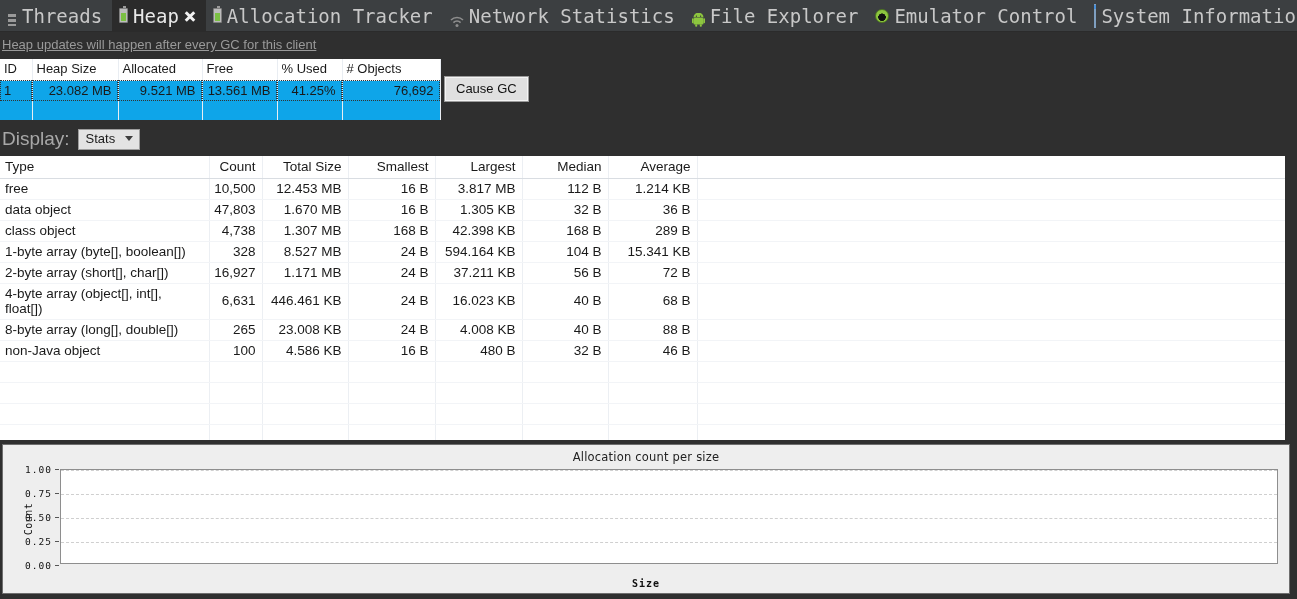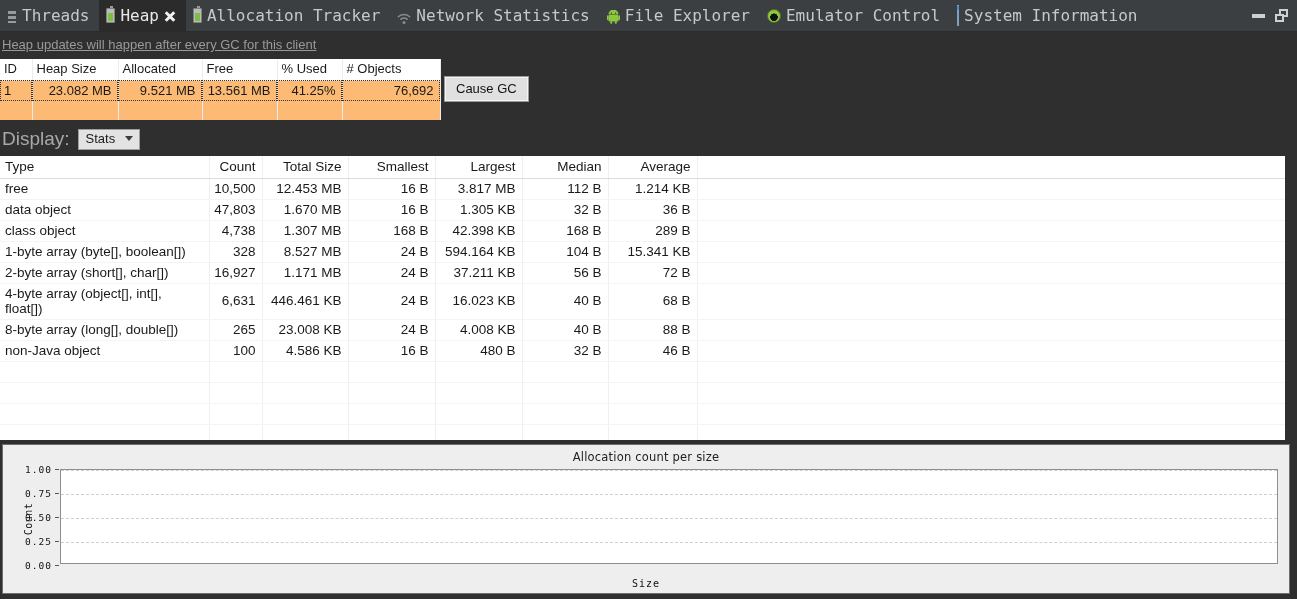--- a/index.html
+++ b/index.html
@@ -15,21 +15,21 @@
   .tabbar {
     position: absolute; left: 0; top: 0; width: 1297px; height: 32px;
     background: #3c3f41;
     border-bottom: 1px solid #2b2b2b;
     display: flex; align-items: stretch;
   }
   .tab {
     display: flex; align-items: center; gap: 5px;
     padding: 0 9px 0 7px;
     font-family: "DejaVu Sans Mono", monospace;
-    font-size: 16px;
+    font-size: 19px;
     color: #c8c8c8;
     white-space: nowrap;
     border-right: 1px solid transparent;
   }
   .tab.active {
     background: #2b2b2b;
     color: #e8e8e8;
   }
   .tab-label { letter-spacing: 0px; }
   .winbtns {
@@ -76,21 +76,21 @@
   .statusline {
     position: absolute; left: 0; top: 33px; width: 1297px; height: 24px;
     color: #9a9a9a; font-size: 13px; line-height: 24px; padding-left: 2px;
     font-family: "Liberation Sans", sans-serif;
     text-decoration: underline;
   }
 
   
   .heaptbl {
     position: absolute; left: 0; top: 59px; width: 440px; height: 61px;
-    background: #fdba74; color: #1a1a1a; font-size: 13px;
+    background: #0ea5e9; color: #1a1a1a; font-size: 13px;
   }
   .heaptbl table { border-collapse: collapse; width: 440px; table-layout: fixed; }
   .heaptbl th {
     font-weight: normal; text-align: left; padding: 2px 6px 3px 4px; height: 21px;
     border-right: 1px solid #e9edf2; border-bottom: 1px solid #e9edf2; background:#fff;
   }
   .heaptbl th.l { text-align: left; }
   .heaptbl td {
     text-align: right; padding: 2px 6px 3px 4px; height: 20px;
     border-right: 1px solid #e9edf2;
@@ -167,20 +167,21 @@
   .ylabel {
     position: absolute; left: 9px; top: 50%;
     transform: translateY(-50%) rotate(-90deg); transform-origin: center;
     font-family: "DejaVu Sans Mono", monospace; font-size: 10px; color: #111;
     letter-spacing: 0.5px;
   }
   .xlabel {
     position: absolute; left: 0; right: 0; bottom: 4px; text-align: center;
     font-family: "DejaVu Sans Mono", monospace; font-size: 10px; color: #111;
     letter-spacing: 1px;
+    font-weight: bold;
   }
 </style>
 </head>
 <body>
 
 <div id="app">
 
   <div class="tabbar">
 
     <div class="tab">

